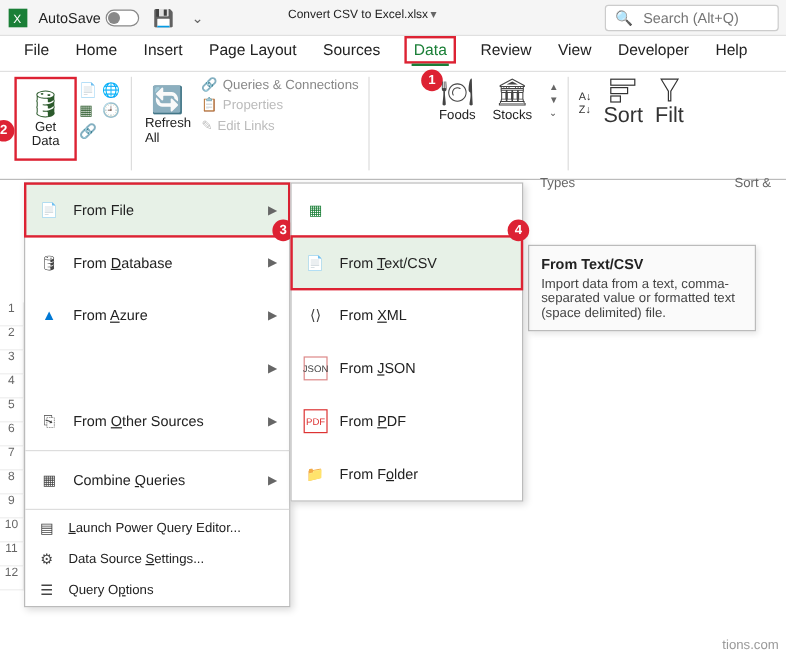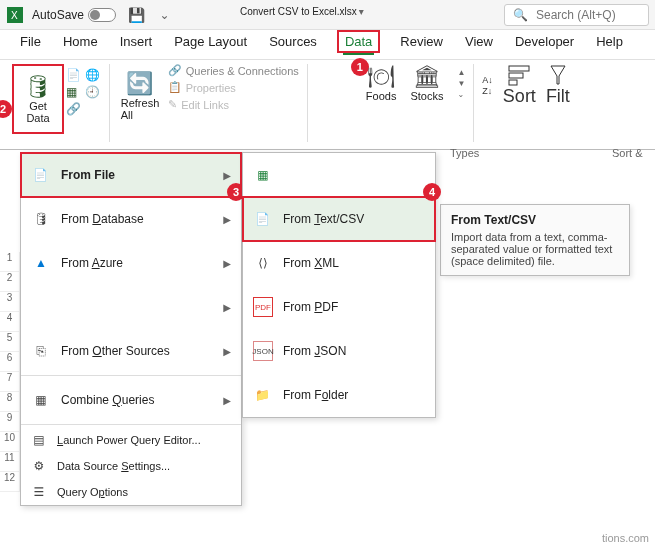--- a/index.html
+++ b/index.html
@@ -183,21 +183,21 @@
 
   <div class="ribbon-labels">
     <span style="position:absolute; left:450px;">Types</span>
     <span style="position:absolute; left:612px;">Sort &amp;</span>
   </div>
 </div>
 
 <div class="menu menu1">
   <div class="menu-item hover highlight">
     <span class="micon">📄</span>
-    <span style="font-weight:700;">From File</span>
+    <span style="font-weight:400;">From File</span>
     <span class="chev">▶</span>
     <span class="badge" style="right:-4px; top:30px;">3</span>
   </div>
   <div class="menu-item">
     <span class="micon">🛢</span>
     <span>From <span class="underline">D</span>atabase</span>
     <span class="chev">▶</span>
   </div>
   <div class="menu-item">
     <span class="micon" style="color:#0078d4;">▲</span>
@@ -241,26 +241,26 @@
   <div class="menu-item hover highlight">
     <span class="micon">📄</span>
     <span>From <span class="underline">T</span>ext/CSV</span>
     <span class="badge" style="right:-6px; top:30px;">4</span>
   </div>
   <div class="menu-item">
     <span class="micon">⟨⟩</span>
     <span>From <span class="underline">X</span>ML</span>
   </div>
   <div class="menu-item">
+    <span class="micon" style="font-size:8px;border:1px solid #d88;padding:1px;">JSON</span>
+    <span>From <span class="underline">J</span>SON</span>
+  </div>
+  <div class="menu-item">
     <span class="micon" style="font-size:8px;border:1px solid #d33;color:#d33;padding:1px;">PDF</span>
     <span>From <span class="underline">P</span>DF</span>
-  </div>
-  <div class="menu-item">
-    <span class="micon" style="font-size:8px;border:1px solid #d88;padding:1px;">JSON</span>
-    <span>From <span class="underline">J</span>SON</span>
   </div>
   <div class="menu-item">
     <span class="micon">📁</span>
     <span>From F<span class="underline">o</span>lder</span>
   </div>
 </div>
 
 <div class="tooltip">
   <b>From Text/CSV</b>
   <span>Import data from a text, comma-separated value or formatted text (space delimited) file.</span>

